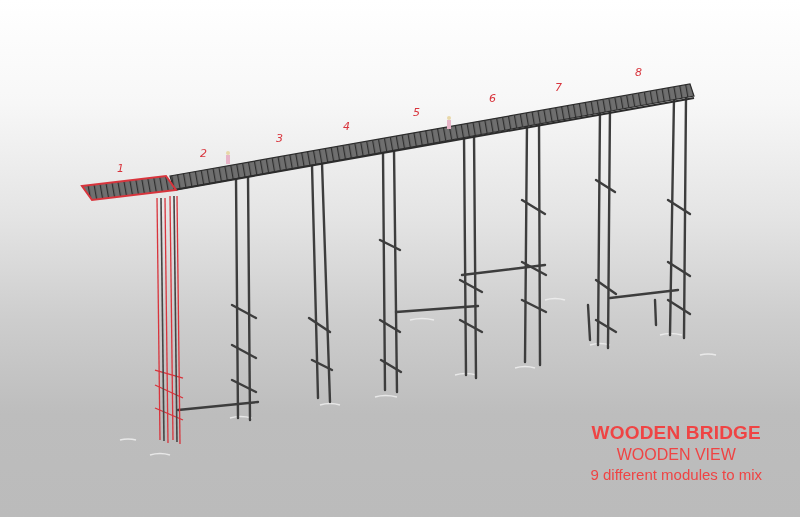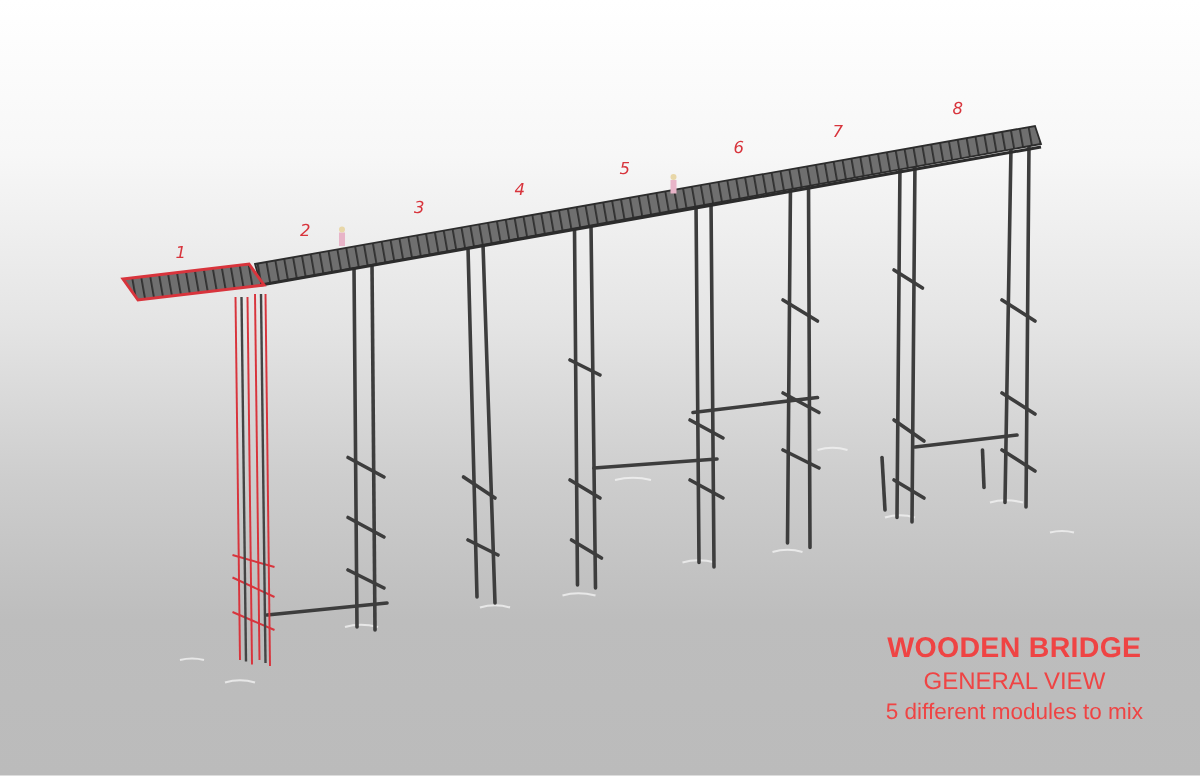--- a/index.html
+++ b/index.html
@@ -130,15 +130,15 @@
     <text class="label-num" x="343" y="130">4</text>
     <text class="label-num" x="413" y="116">5</text>
     <text class="label-num" x="489" y="102">6</text>
     <text class="label-num" x="555" y="91">7</text>
     <text class="label-num" x="635" y="76">8</text>
   </g>
 </svg>
 
 <div class="caption">
   <div class="title">WOODEN BRIDGE</div>
-  <div class="subtitle">GENERAL VIEW</div>
-  <div class="desc">5 different modules to mix</div>
+  <div class="subtitle">WOODEN VIEW</div>
+  <div class="desc">9 different modules to mix</div>
 </div>
 
 </body></html>

